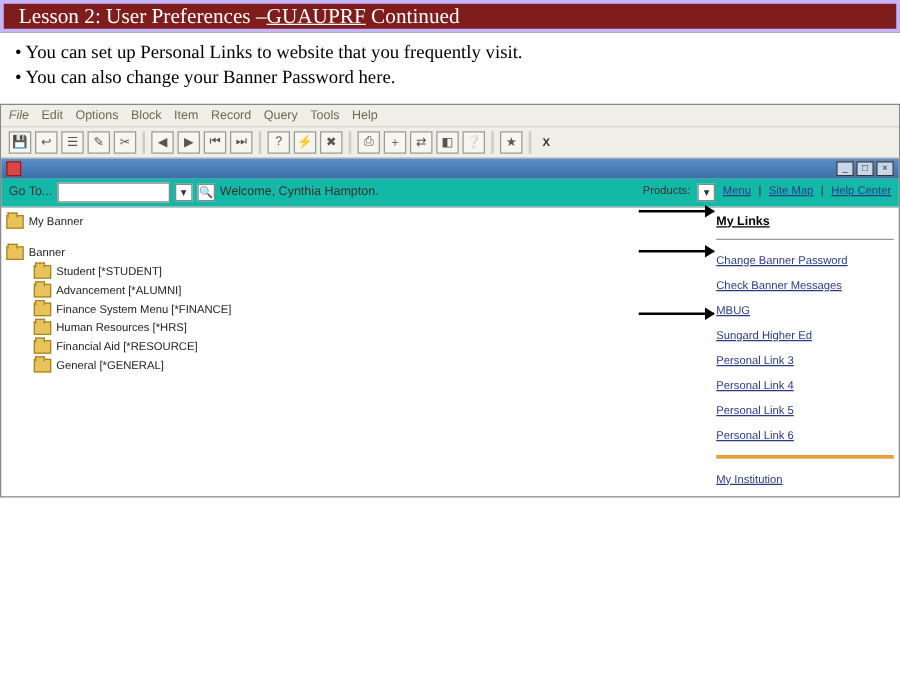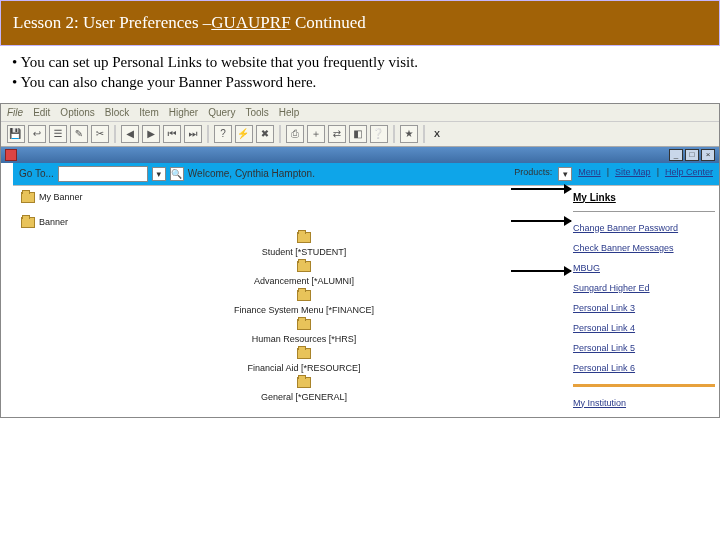--- a/index.html
+++ b/index.html
@@ -1,41 +1,41 @@
 <!DOCTYPE html>
 <html><head>
 <meta charset="utf-8">
 <style>
   * { box-sizing: border-box; margin: 0; padding: 0; }
   body { font-family: "Times New Roman", serif; width: 720px; height: 540px; background: #fff; position: relative; }
-  .title-bar { background: #a16207; color: #fff; padding: 12px 12px; border: 1px solid #c4b5fd; font-size: 17px; font-family: "Times New Roman", serif; }
+  .title-bar { background: #7f1d1d; color: #fff; padding: 0 12px; border: 3px solid #c4b5fd; font-size: 17px; font-family: "Times New Roman", serif; }
   .title-bar u { text-decoration: underline; }
   .bullets { padding: 6px 12px 8px 12px; font-size: 15px; line-height: 1.35; font-family: "Times New Roman", serif; }
   .app { border: 1px solid #888; margin-top: 2px; font-family: Verdana, Arial, sans-serif; font-size: 9px; color: #333; position: relative; }
   .menubar { display: flex; gap: 10px; padding: 3px 6px; background: #efefe7; border-bottom: 1px solid #ccc; font-size: 10px; color: #6b6b55; }
   .menubar span:first-child { position: relative; font-style: italic; }
   .toolbar { display: flex; gap: 3px; padding: 3px 6px; background: #efefe7; border-bottom: 1px solid #aaa; align-items: center; }
   .tbtn { width: 18px; height: 18px; border: 1px solid #999; background: #f6f6ee; display: flex; align-items: center; justify-content: center; font-size: 10px; color: #555; }
   .tsep { width: 2px; height: 18px; background: #ccc; margin: 0 2px; }
   .tbx { width: 14px; height: 14px; font-weight: bold; color: #333; display:flex; align-items:center; justify-content:center; }
   .winbar { display: flex; align-items: center; background: linear-gradient(#5a8ec8, #3d6da5); color: #fff; padding: 2px 4px; font-size: 9px; gap: 4px; }
   .winicon { width: 12px; height: 12px; background: #d44; display:inline-block; border: 1px solid #822; }
   .winbtns { margin-left: auto; display: flex; gap: 2px; }
   .wbtn { width: 14px; height: 12px; background: #c9d7ea; border: 1px solid #333; font-size: 8px; display:flex; align-items:center; justify-content:center; color:#333;}
-  .gotobar { display: flex; align-items: center; padding: 3px 6px; background: #0ea5e9; border-bottom: 1px solid #bbb; gap: 4px; font-size: 10px; margin-left: 12px; }
+  .gotobar { display: flex; align-items: center; padding: 3px 6px; background: #14b8a6; border-bottom: 1px solid #bbb; gap: 4px; font-size: 10px; }
   .gotoinput { width: 90px; height: 16px; border: 1px solid #888; background: #fff; display:inline-block; }
   .searchicon { width: 14px; height: 14px; border: 1px solid #888; background: #fff; display:flex; align-items:center; justify-content:center; font-size:9px;}
   .rightlinks { margin-left: auto; display: flex; gap: 6px; font-size: 9px; }
   .rightlinks a { color: #2a3a8a; text-decoration: underline; cursor: pointer; }
-  .content { display: flex; padding-left: 16px; }
+  .content { display: flex; }
   .tree { flex: 1; padding: 4px 4px; font-size: 9px; color: #222; }
   .treeitem { display: flex; align-items: center; gap: 4px; padding: 2px 0; }
   .folder { width: 14px; height: 11px; background: #e8c35a; border: 1px solid #a8832a; display: inline-block; position: relative; }
   .folder::before { content:""; position:absolute; top:-3px; left:0; width:6px; height:3px; background:#e8c35a; border:1px solid #a8832a; border-bottom:none; }
-  .indent1 { padding-left: 22px; flex-direction: column; }
+  .indent1 { padding-left: 22px; }
   .sidebar { width: 150px; padding: 4px 4px; font-size: 9px; position: relative; }
   .mylinks { font-weight: bold; color: #000; font-size: 10px; padding: 2px 0 6px 0; text-decoration: underline; }
   .sb-divider { height: 1px; background: #999; margin: 2px 0 6px 0; }
   .sb-accent { height: 3px; background: #e7a13c; margin: 6px 0; }
   .slink { color: #2a3a8a; text-decoration: underline; padding: 5px 0; display: block; cursor: pointer; }
   .arrow { position: absolute; width: 60px; height: 2px; background: #000; }
   .arrow::after { content: ""; position: absolute; right: -1px; top: -4px; border-left: 8px solid #000; border-top: 5px solid transparent; border-bottom: 5px solid transparent; }
   .a1 { top: 2px; right: 148px; }
   .a2 { top: 34px; right: 148px; }
   .a3 { top: 84px; right: 148px; }
@@ -54,21 +54,21 @@
 </div>
 
 <div class="app">
 
   <div class="menubar">
     <span>File</span>
     <span>Edit</span>
     <span>Options</span>
     <span>Block</span>
     <span>Item</span>
-    <span>Higher</span>
+    <span>Record</span>
     <span>Query</span>
     <span>Tools</span>
     <span>Help</span>
   </div>
 
   <div class="toolbar">
     <div class="tbtn">💾</div>
     <div class="tbtn">↩</div>
     <div class="tbtn">☰</div>
     <div class="tbtn">✎</div>

